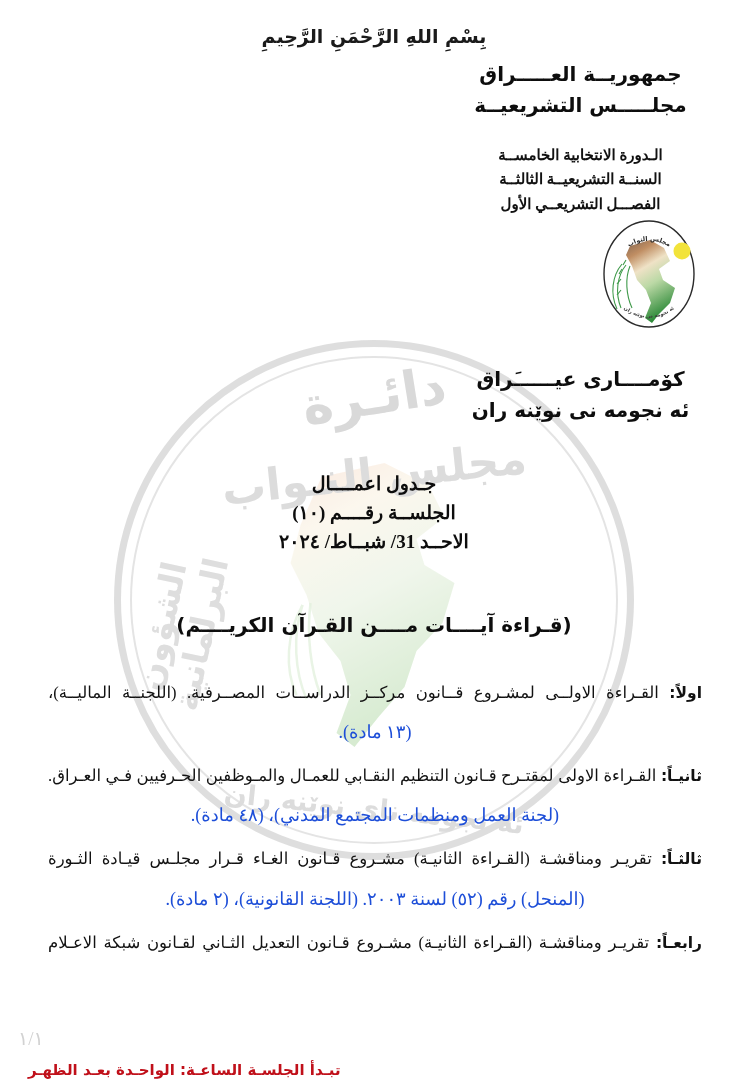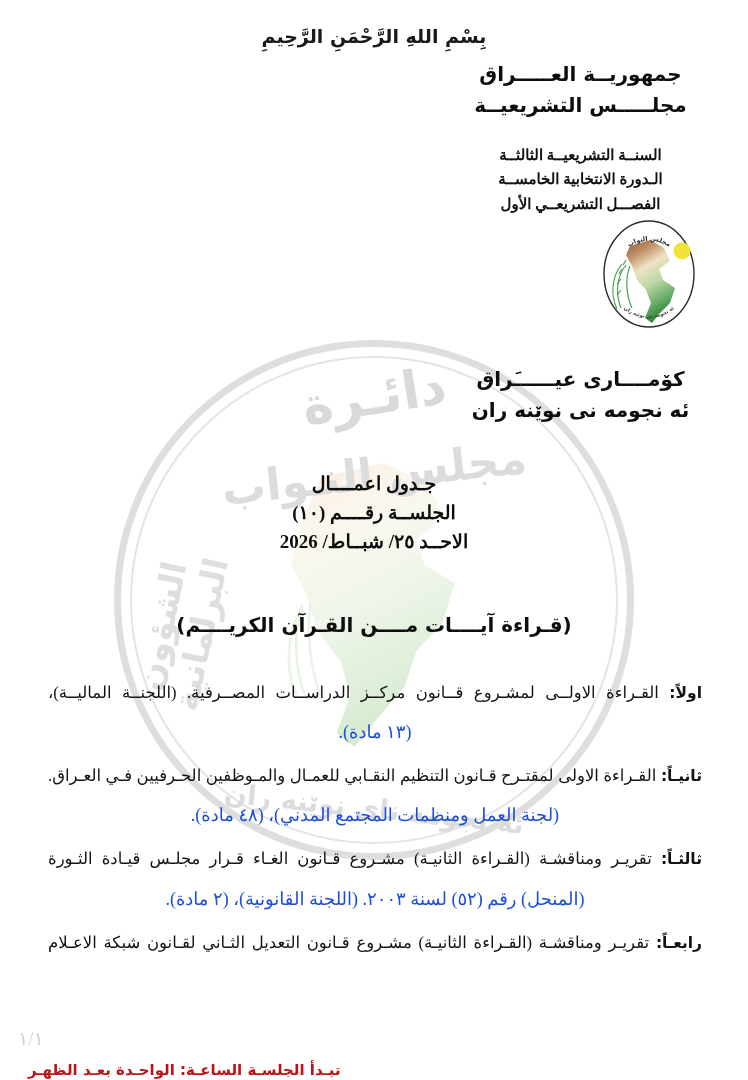--- a/index.html
+++ b/index.html
@@ -261,22 +261,22 @@
   <div class="content">
 
     <div class="basmala">بِسْمِ اللهِ الرَّحْمَنِ الرَّحِيمِ</div>
 
     <div class="header-row">
 
       <div class="hdr-side hdr-right">
         <div class="hdr-bold">جمهوريــة العـــــراق</div>
         <div class="hdr-bold">مجلـــــس التشريعيــة</div>
         <div class="hdr-sub">
+          <div>الـدورة الانتخابية الخامســة</div>
           <div>السنــة التشريعيــة الثالثــة</div>
-          <div>الـدورة الانتخابية الخامســة</div>
           <div>الفصـــل التشريعــي الأول</div>
         </div>
       </div>
 
       <div class="emblem">
         <svg viewBox="0 0 118 112" width="118" height="112">
           <defs>
             <linearGradient id="mapGrad" x1="0.1" y1="0" x2="0.45" y2="1">
               <stop offset="0%" stop-color="#8a6a52"></stop>
               <stop offset="18%" stop-color="#c08e63"></stop>
@@ -310,21 +310,21 @@
       <div class="hdr-side hdr-left">
         <div class="hdr-bold">كۆمــــاری عيــــــَراق</div>
         <div class="hdr-bold">ئه نجومه نی نوێنه ران</div>
       </div>
 
     </div>
 
     <div class="agenda-title">
       <div>جـدول اعمــــال</div>
       <div>الجلســة رقــــم (١٠)</div>
-      <div>الاحــد ٢٥/ شبــاط/ 2026</div>
+      <div>الاحــد 31/ شبــاط/ ٢٠٢٤</div>
     </div>
 
     <div class="quran-line">(قـراءة آيــــات مــــن القـرآن الكريــــم)</div>
 
     <div class="items">
 
       <div class="item">
         <div class="item-main">
           <span class="ord">اولاً:</span><span> القـراءة الاولــى لمشـروع قــانون مركــز الدراســات المصــرفية. (اللجنــة الماليــة)،</span>
         </div>

